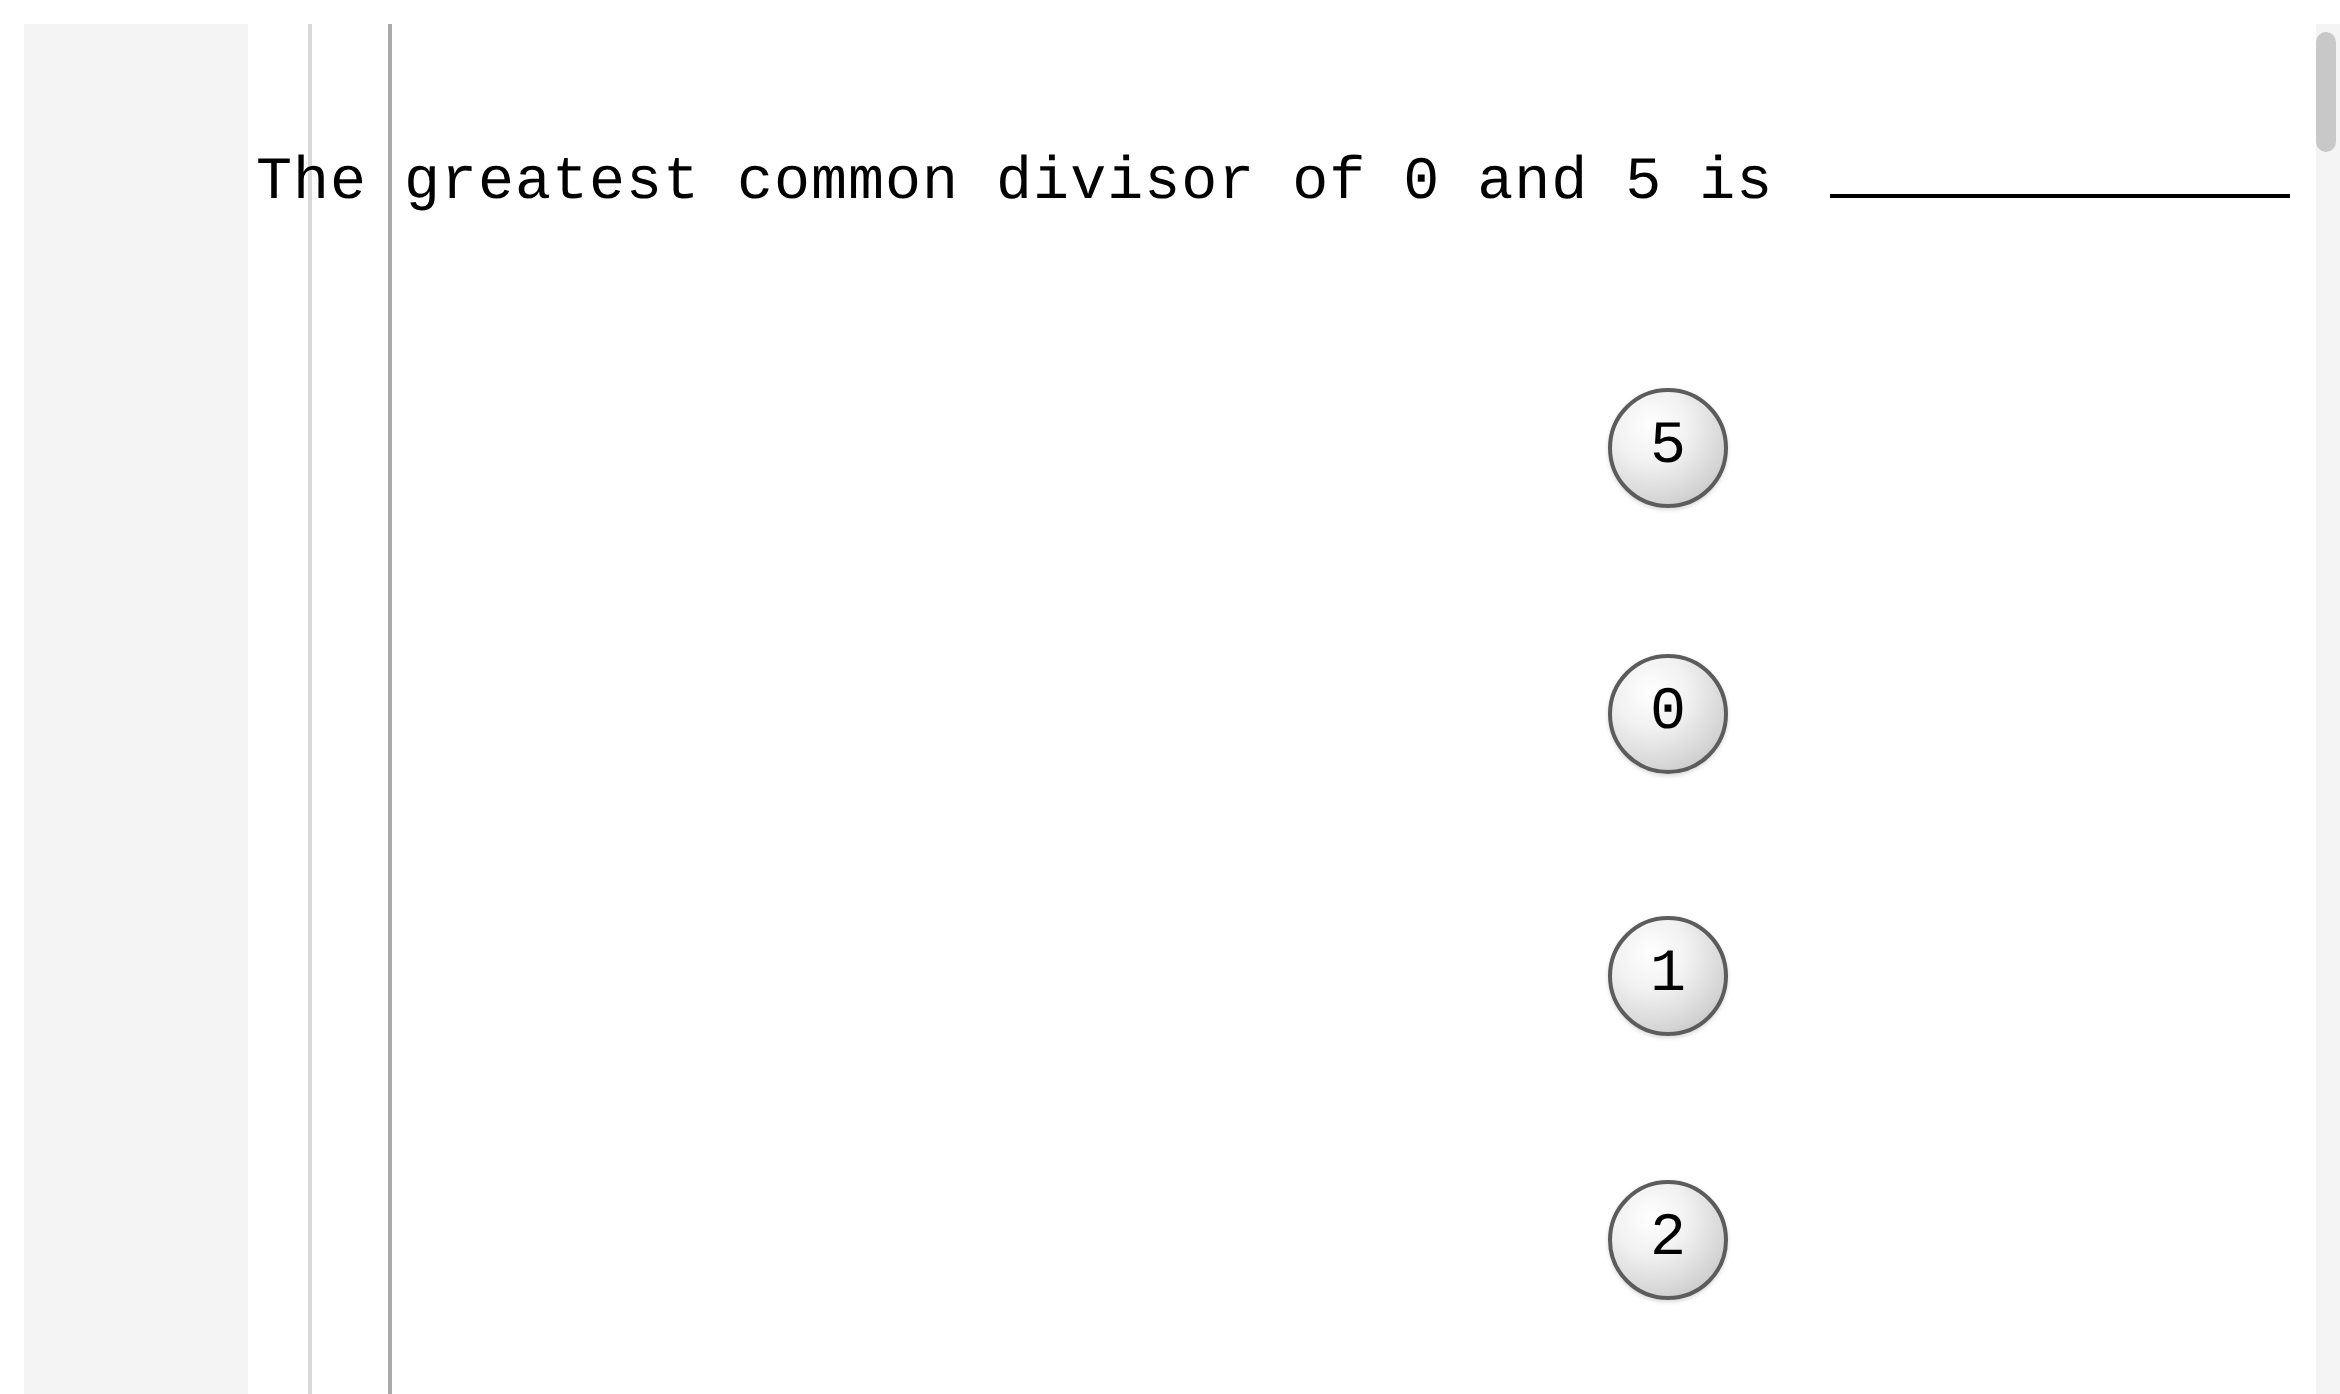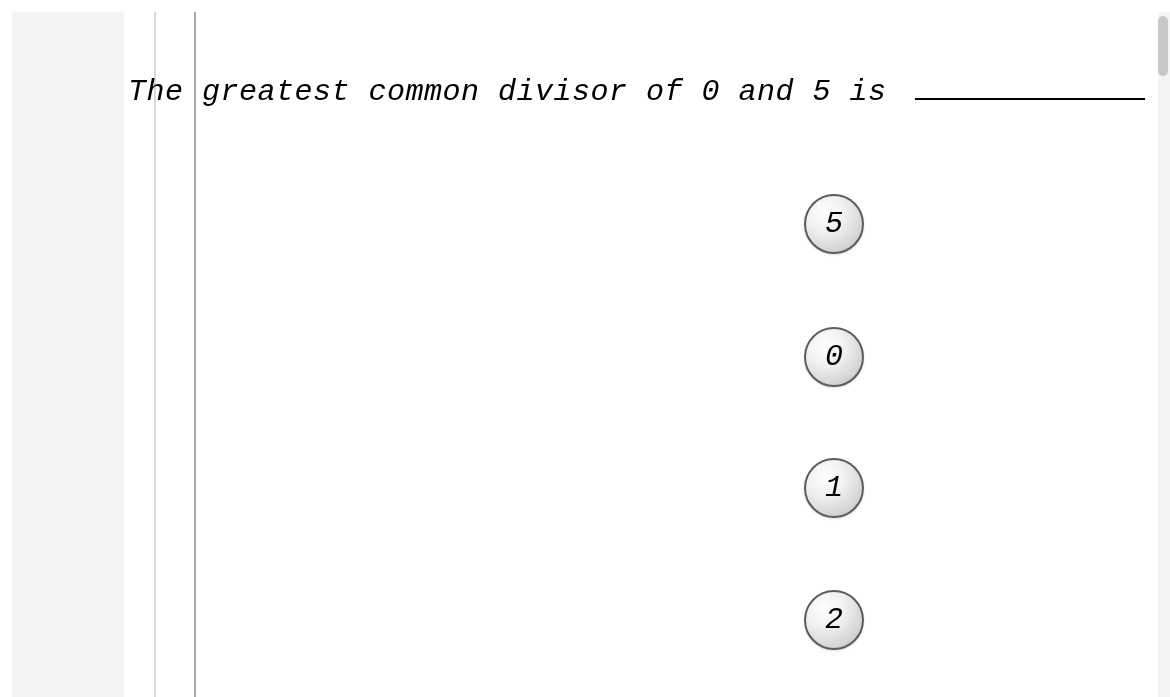--- a/index.html
+++ b/index.html
@@ -1,19 +1,18 @@
 <!DOCTYPE html>
 <html><head>
   <meta charset="utf-8">
   <style>
     * {
       margin: 4px;
       padding: 0;
       box-sizing: border-box;
-      font-style: italic;
     }
     body {
       width: 1170px;
       height: 697px;
       background: #ffffff;
       font-family: "Courier New", monospace;
       position: relative;
       overflow: hidden;
     }
     .left-band {

